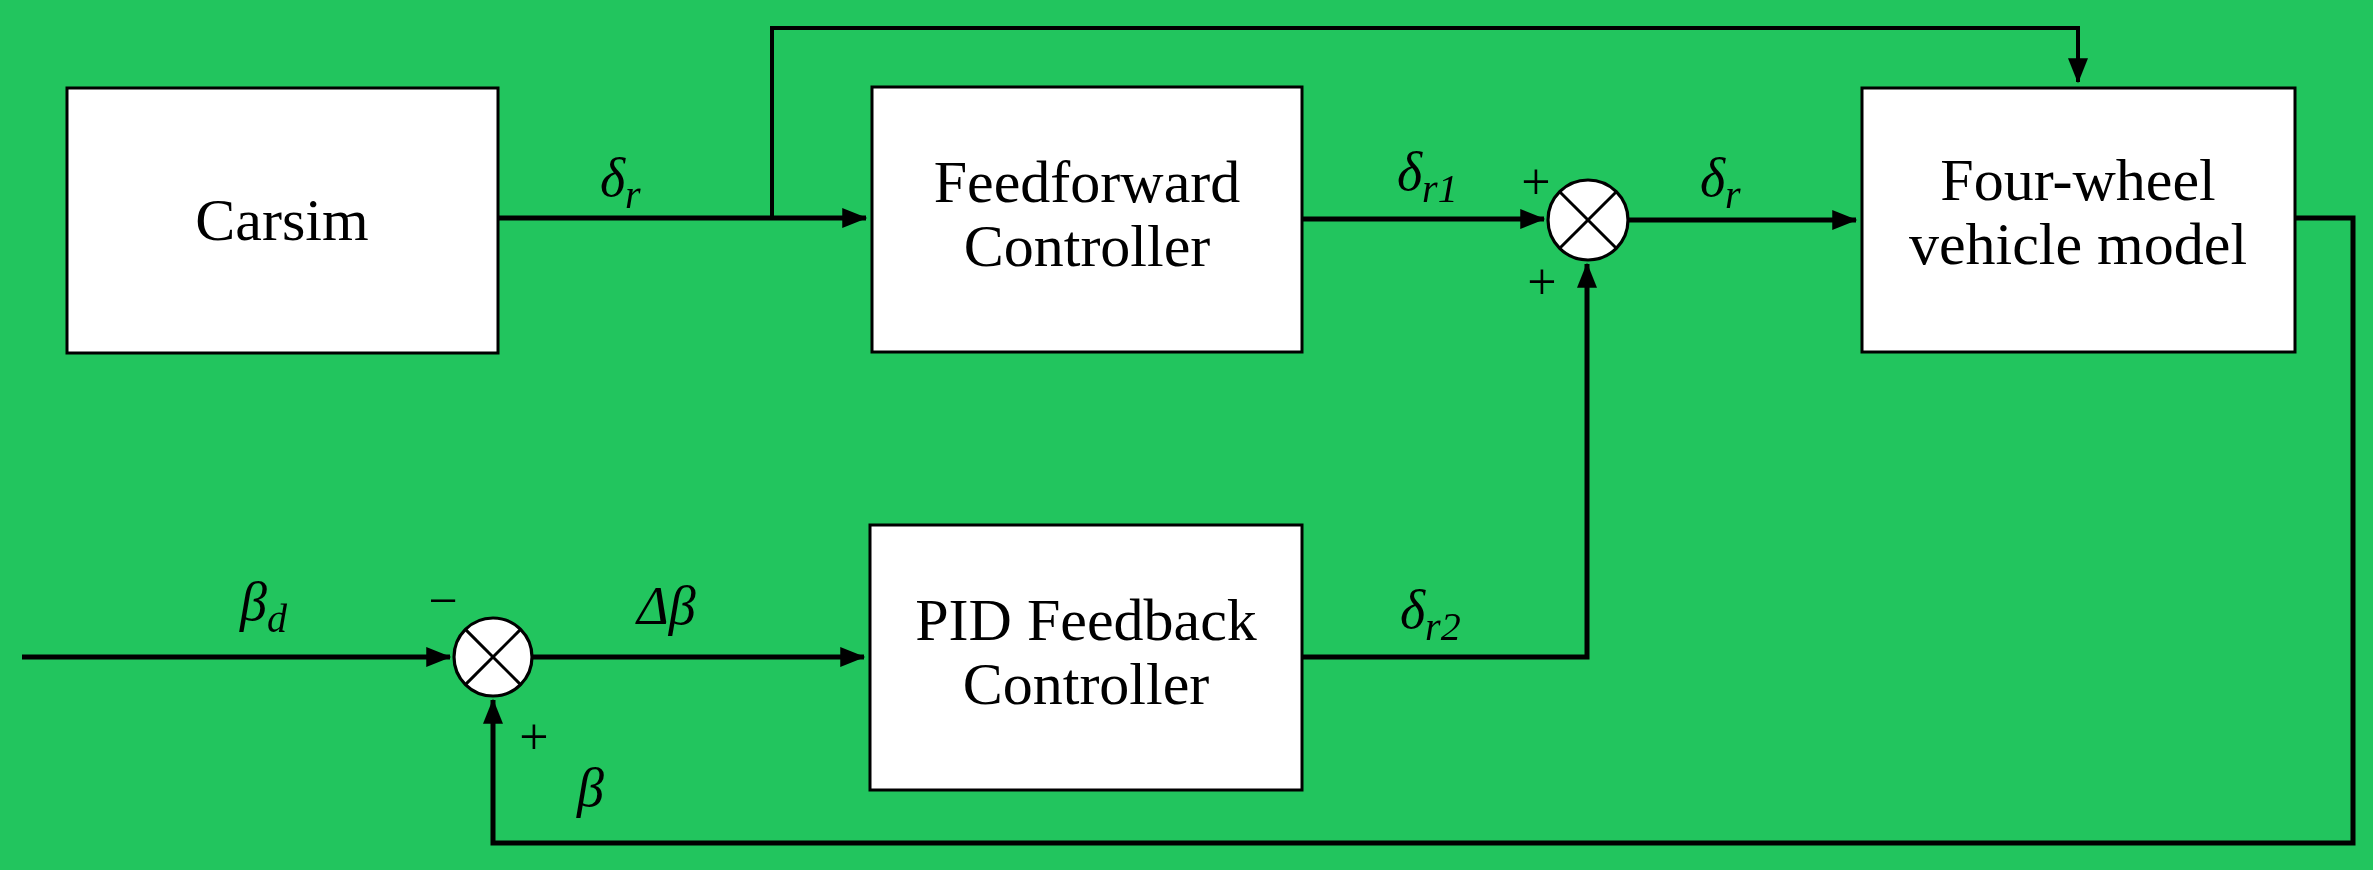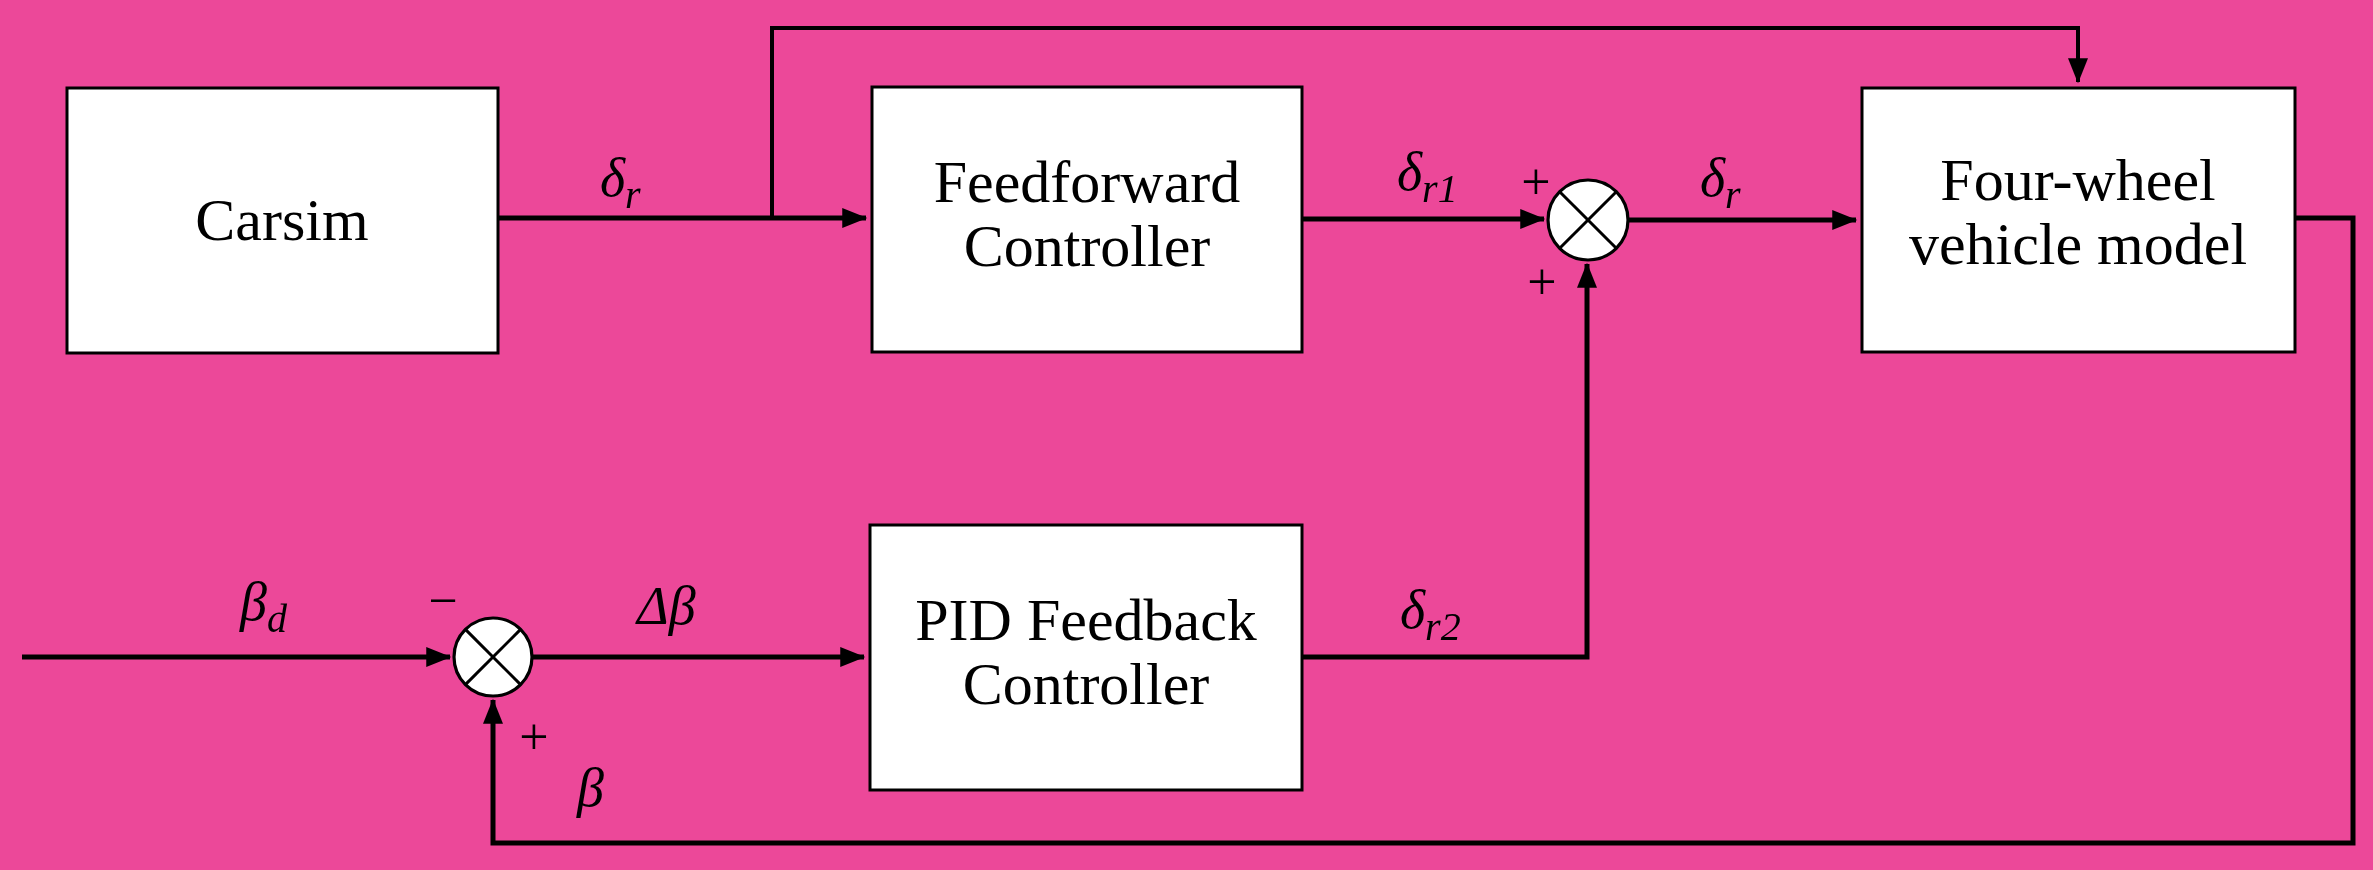--- a/index.html
+++ b/index.html
@@ -1,16 +1,16 @@
 <!DOCTYPE html>
 <html><head>
 <meta charset="utf-8">
 <style>
   html,body{margin:0;padding:0;background:#ffffff;}
-  #stage{position:relative;width:2373px;height:870px;background:#ec4899;overflow:hidden;}
+  #stage{position:relative;width:2373px;height:870px;background:#22c55e;overflow:hidden;}
   svg{display:block;}
   .block{fill:#ffffff;stroke:#000000;stroke-width:3px;}
   .sig{stroke:#000000;stroke-width:5px;fill:none;}
   .branch{stroke:#000000;stroke-width:4px;fill:none;}
   .sum{fill:#ffffff;stroke:#000000;stroke-width:3.2px;}
   .cross{stroke:#000000;stroke-width:3px;}
   text{font-family:"Liberation Serif", serif;fill:#000000;}
   .blabel{font-size:60px;text-anchor:middle;}
   .glabel{font-size:54px;font-style:italic;}
   .sub{font-size:40px;}

